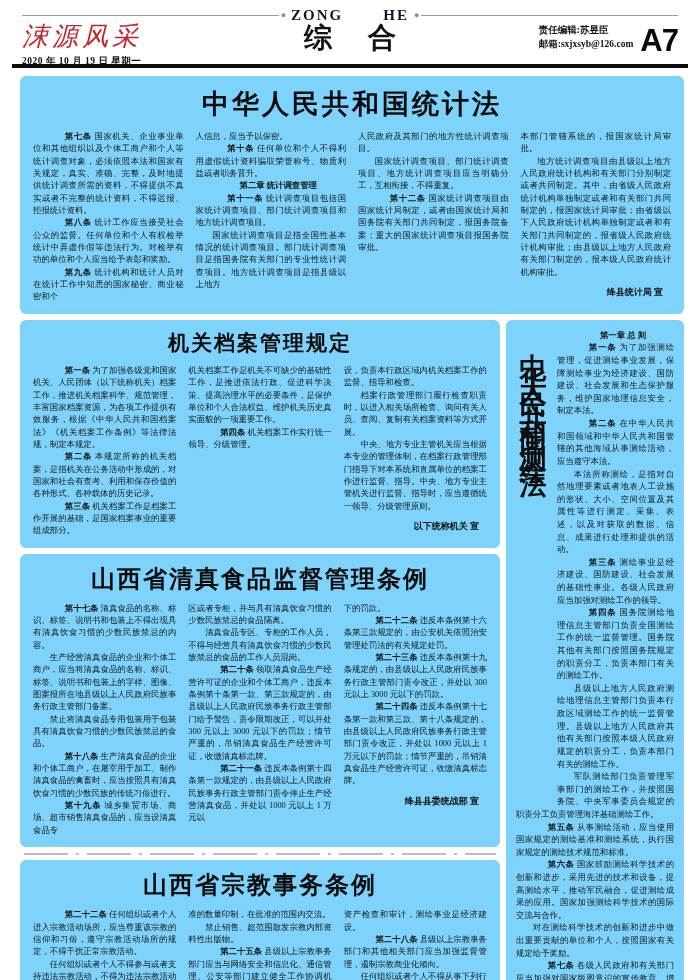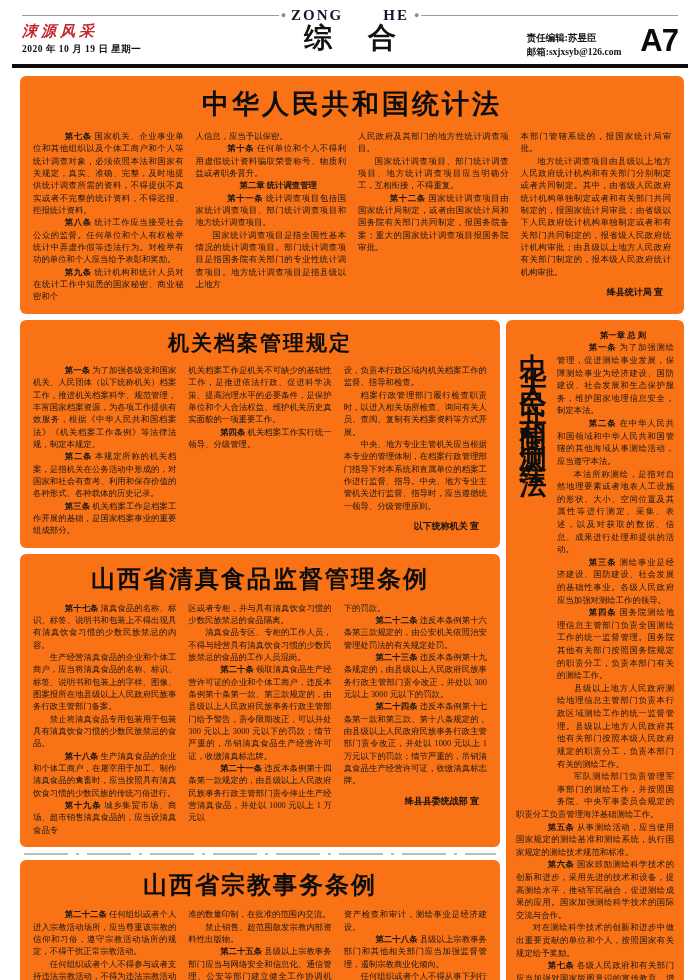--- a/index.html
+++ b/index.html
@@ -9,31 +9,31 @@
 
   
   .header { padding-top:5px; }
   .pinyin-row { display:flex; align-items:center; margin:2px 22px 0; height:16px; }
   .pinyin-row .line { flex:1; height:1px; background:#9c9c9c; }
   .ptxt { color:#0f172a; font-size:15px; letter-spacing:2px; padding:0 3px; font-weight:bold; font-family:"Liberation Serif",serif; }
   .bullet { color:#8b8b8b; font-size:9px; padding:0 2px; }
   .pgap { width:34px; }
   .header-main { display:flex; justify-content:space-between; align-items:flex-start; margin:0 22px; height:38px; }
   .brand-block { width:220px; }
-  .brand { color:#c2272d; font-size:15px; font-weight:bold; font-style:italic; letter-spacing:4px; line-height:1.1; }
+  .brand { color:#c2272d; font-size:26px; font-weight:normal; font-style:italic; letter-spacing:4px; line-height:1.1; }
   .date { font-size:9.5px; font-weight:bold; color:#111; margin-top:3px; letter-spacing:.5px; }
   .section-title { display:flex; gap:36px; font-size:28px; font-weight:bold; color:#101010; margin-top:-4px; }
-  .right-info { display:flex; align-items:flex-end; gap:19px; width:220px; justify-content:flex-end; }
+  .right-info { display:flex; align-items:flex-start; gap:7px; width:220px; justify-content:flex-end; }
   .editor-box { font-size:9.5px; font-weight:bold; color:#111; line-height:1.5; text-align:left; }
   .pageno { font-size:31px; font-weight:900; color:#0a0a0a; letter-spacing:-1px; font-family:"Liberation Sans",sans-serif; }
   .black-rule { height:4px; background:#0c0c0c; margin:3px 12px 0; }
 
   
   .content { padding:8px 16px 0 20px; }
-  .box { background:#f97316; border-radius:6px; }
+  .box { background:#7dd3fc; border-radius:6px; }
   .art { padding:8px 13px 10px; }
   .art-title-1 { font-size:27px; font-weight:bold; text-align:center; margin:2px 0 9px; letter-spacing:3px; color:#0d0d0d; }
   .art-title-2 { font-size:21px; font-weight:bold; text-align:center; margin:1px 0 8px; letter-spacing:2px; color:#0d0d0d; }
   .art-title-3 { font-size:24px; font-weight:bold; text-align:center; margin:1px 0 8px; letter-spacing:2px; color:#0d0d0d; }
   .cols { display:flex; gap:12px; }
   .col { flex:1; font-size:8.4px; line-height:1.47; text-align:justify; color:#161616; }
   .para { margin:0; text-indent:2em; }
   .para.flush { text-indent:0; }
   .para.center { text-align:center; text-indent:0; font-weight:bold; }
   .para b { font-weight:bold;padding-left:15px; }

